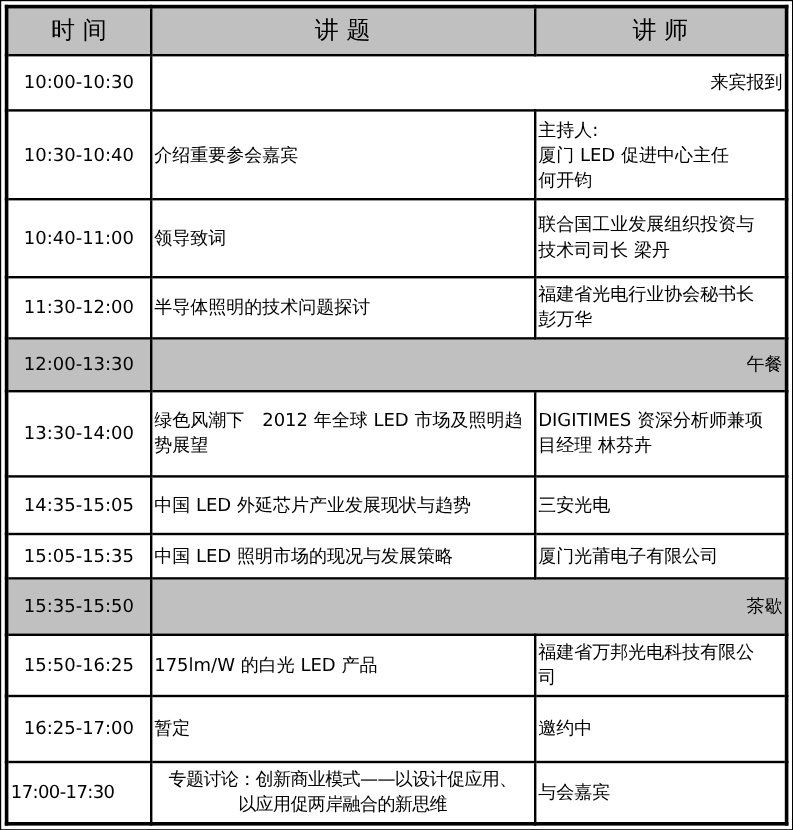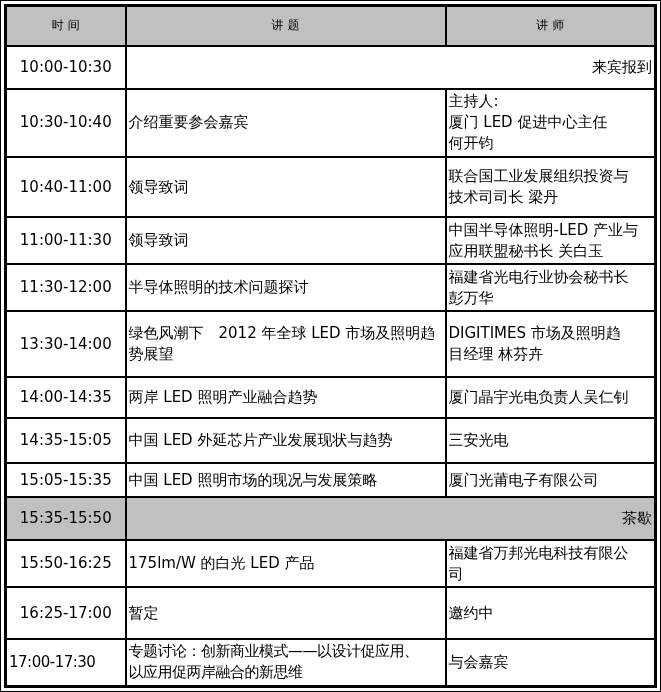--- a/index.html
+++ b/index.html
@@ -32,36 +32,37 @@
       vertical-align: middle;
       font-size: 15px;
       line-height: 21px;
       padding: 1px 2px;
       white-space: pre-line;
       overflow: hidden;
     }
     th {
       background: #c0c0c0;
       font-weight: normal;
-      font-size: 12px;
+      font-size: 20px;
       text-align: center;
       white-space: nowrap;
     }
     td.time {
       text-align: center;
       white-space: nowrap;
     }
     td.merged {
       text-align: right;
     }
     tr.section td {
       background: #c0c0c0;
     }
     td.tight {
       letter-spacing: -0.5px;
+      text-align: center;
     }
   </style>
 </head>
 <body>
 
 <div class="frame">
   <table class="schedule">
     <colgroup>
       <col class="c1">
       <col class="c2">
@@ -85,43 +86,36 @@
         <td>主持人:
 厦门 LED 促进中心主任
 何开钧</td>
       </tr>
       <tr style="height:58px">
         <td class="time">10:40-11:00</td>
         <td>领导致词</td>
         <td>联合国工业发展组织投资与
 技术司司长 梁丹</td>
       </tr>
-      <tr style="height:42px">
-        <td class="time">11:00-11:30</td>
-        <td>领导致词</td>
-        <td>中国半导体照明-LED 产业与
-应用联盟秘书长 关白玉</td>
-      </tr>
       <tr style="height:43px">
         <td class="time">11:30-12:00</td>
         <td>半导体照明的技术问题探讨</td>
         <td>福建省光电行业协会秘书长
 彭万华</td>
       </tr>
+      <tr class="section" style="height:40px">
+        <td class="time">12:00-13:30</td>
+        <td class="merged" colspan="2">午餐</td>
+      </tr>
       <tr style="height:64px">
         <td class="time">13:30-14:00</td>
         <td>绿色风潮下　2012 年全球 LED 市场及照明趋
 势展望</td>
-        <td>DIGITIMES 市场及照明趋
+        <td>DIGITIMES 资深分析师兼项
 目经理 林芬卉</td>
-      </tr>
-      <tr style="height:40px">
-        <td class="time">14:00-14:35</td>
-        <td>两岸 LED 照明产业融合趋势</td>
-        <td>厦门晶宇光电负责人吴仁钊</td>
       </tr>
       <tr style="height:44px">
         <td class="time">14:35-15:05</td>
         <td>中国 LED 外延芯片产业发展现状与趋势</td>
         <td>三安光电</td>
       </tr>
       <tr style="height:33px">
         <td class="time">15:05-15:35</td>
         <td>中国 LED 照明市场的现况与发展策略</td>
         <td>厦门光莆电子有限公司</td>

